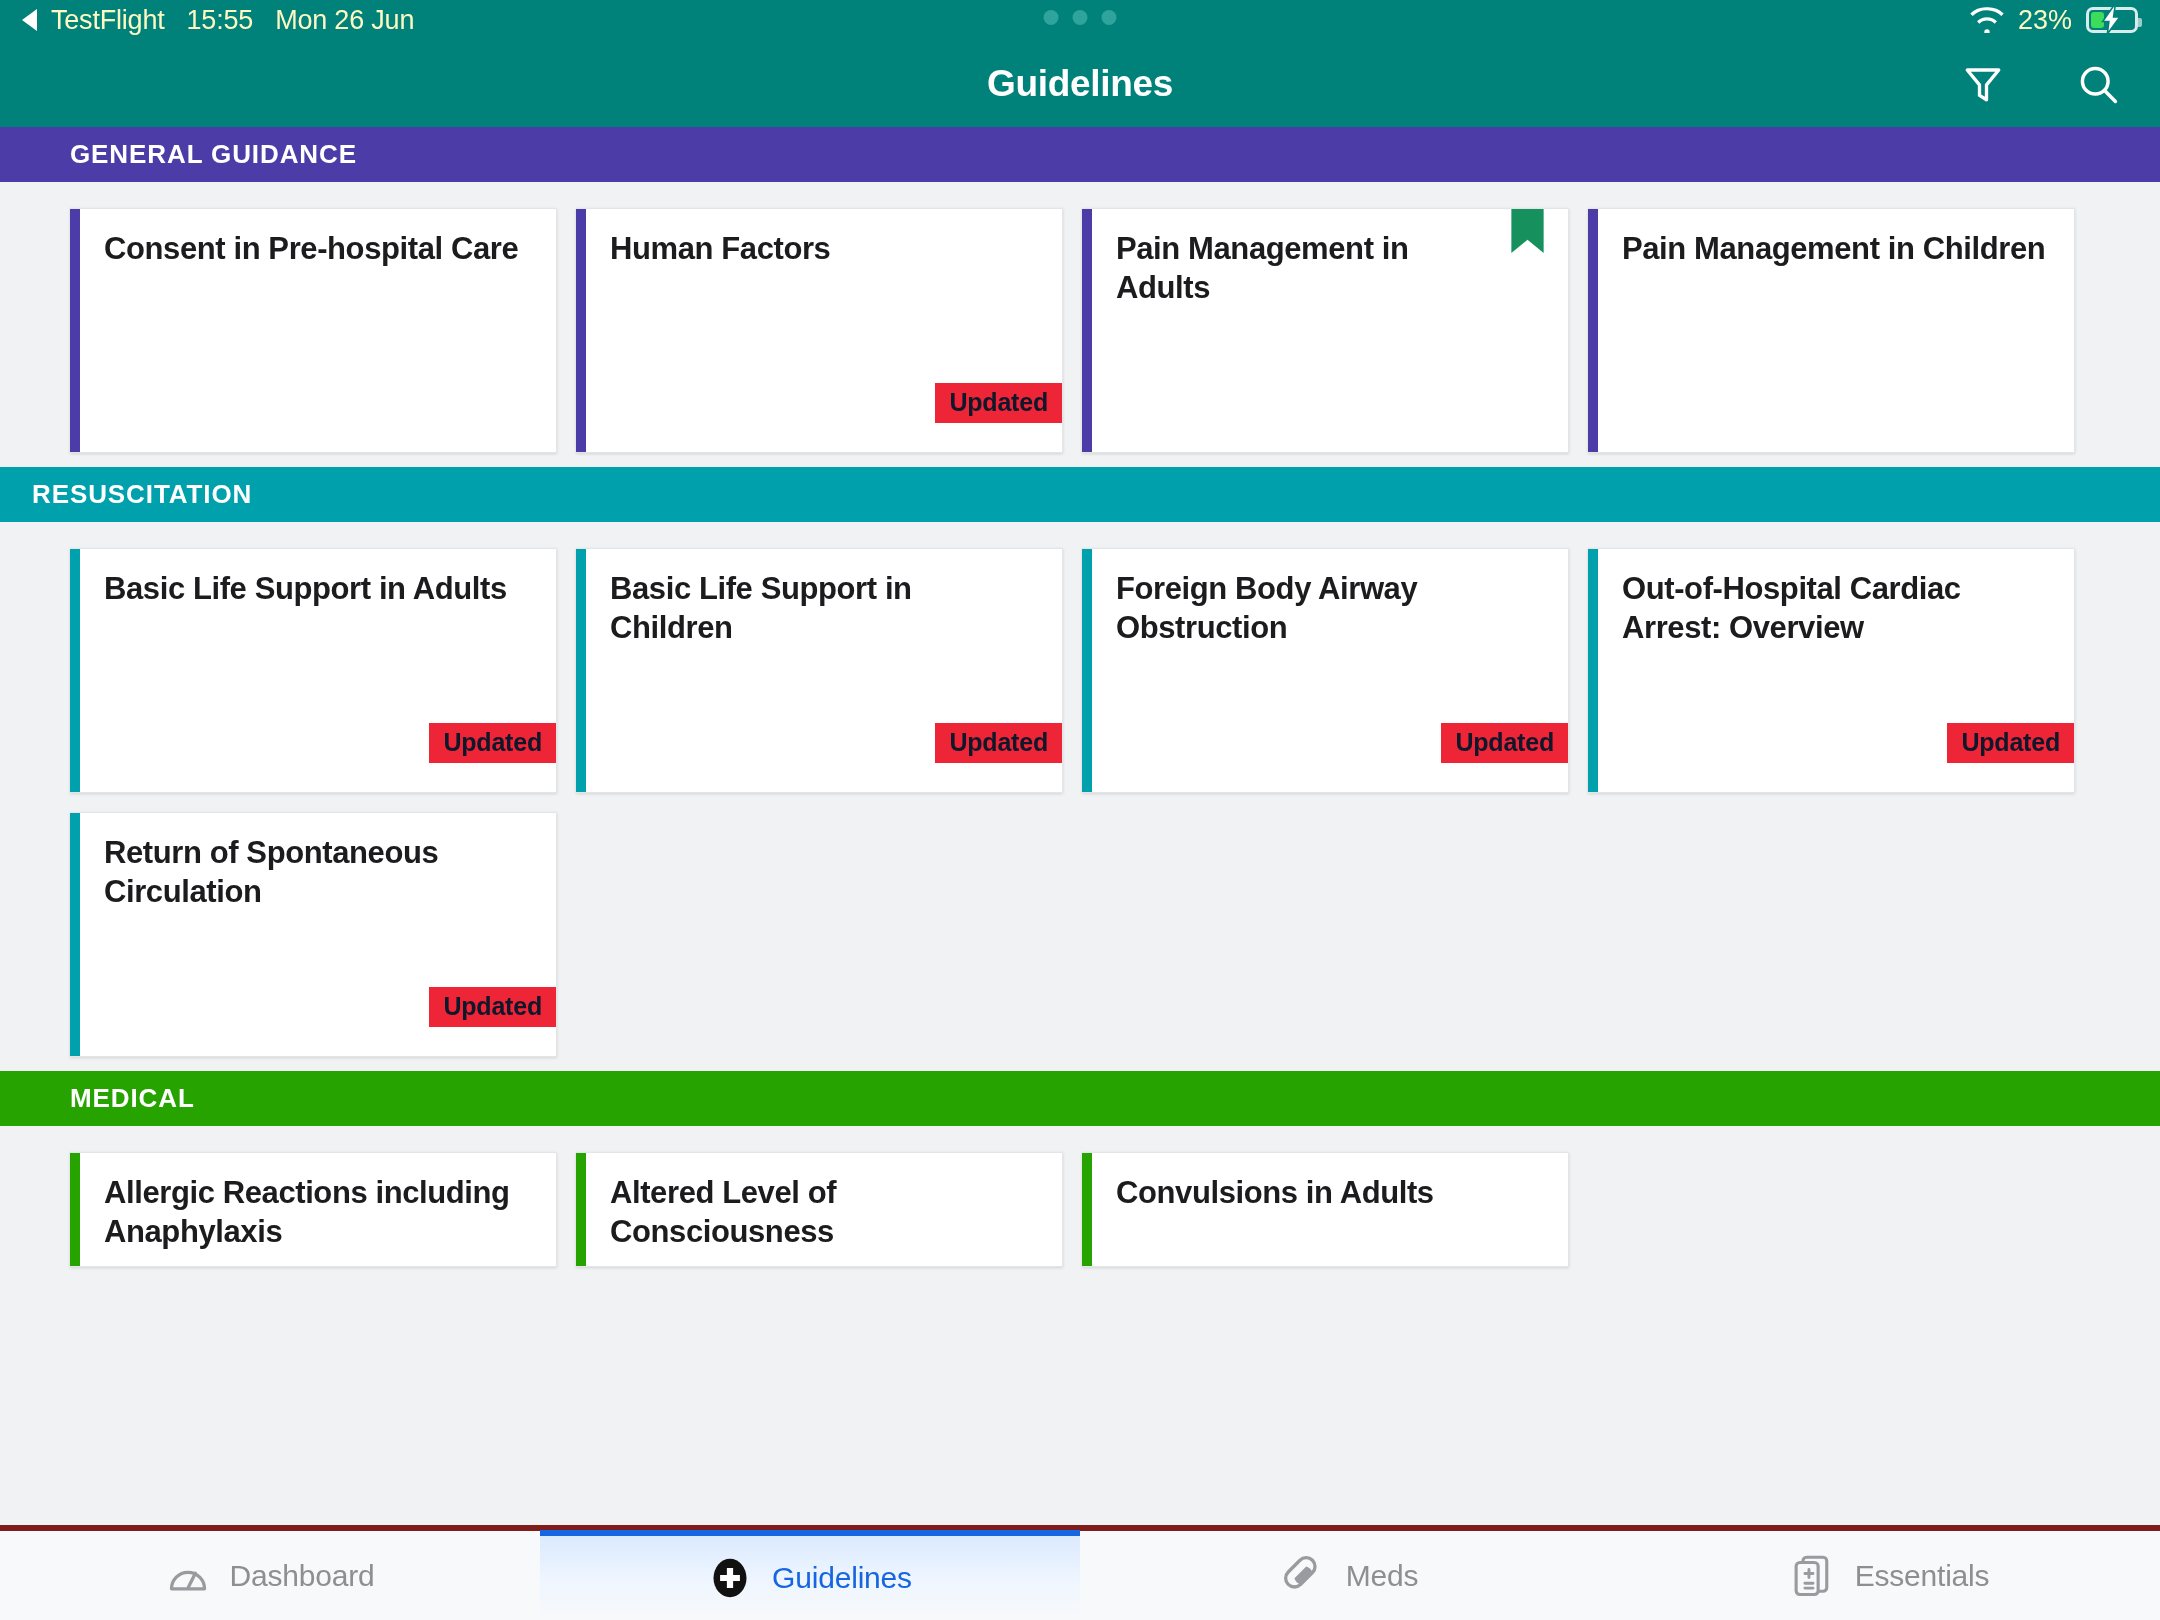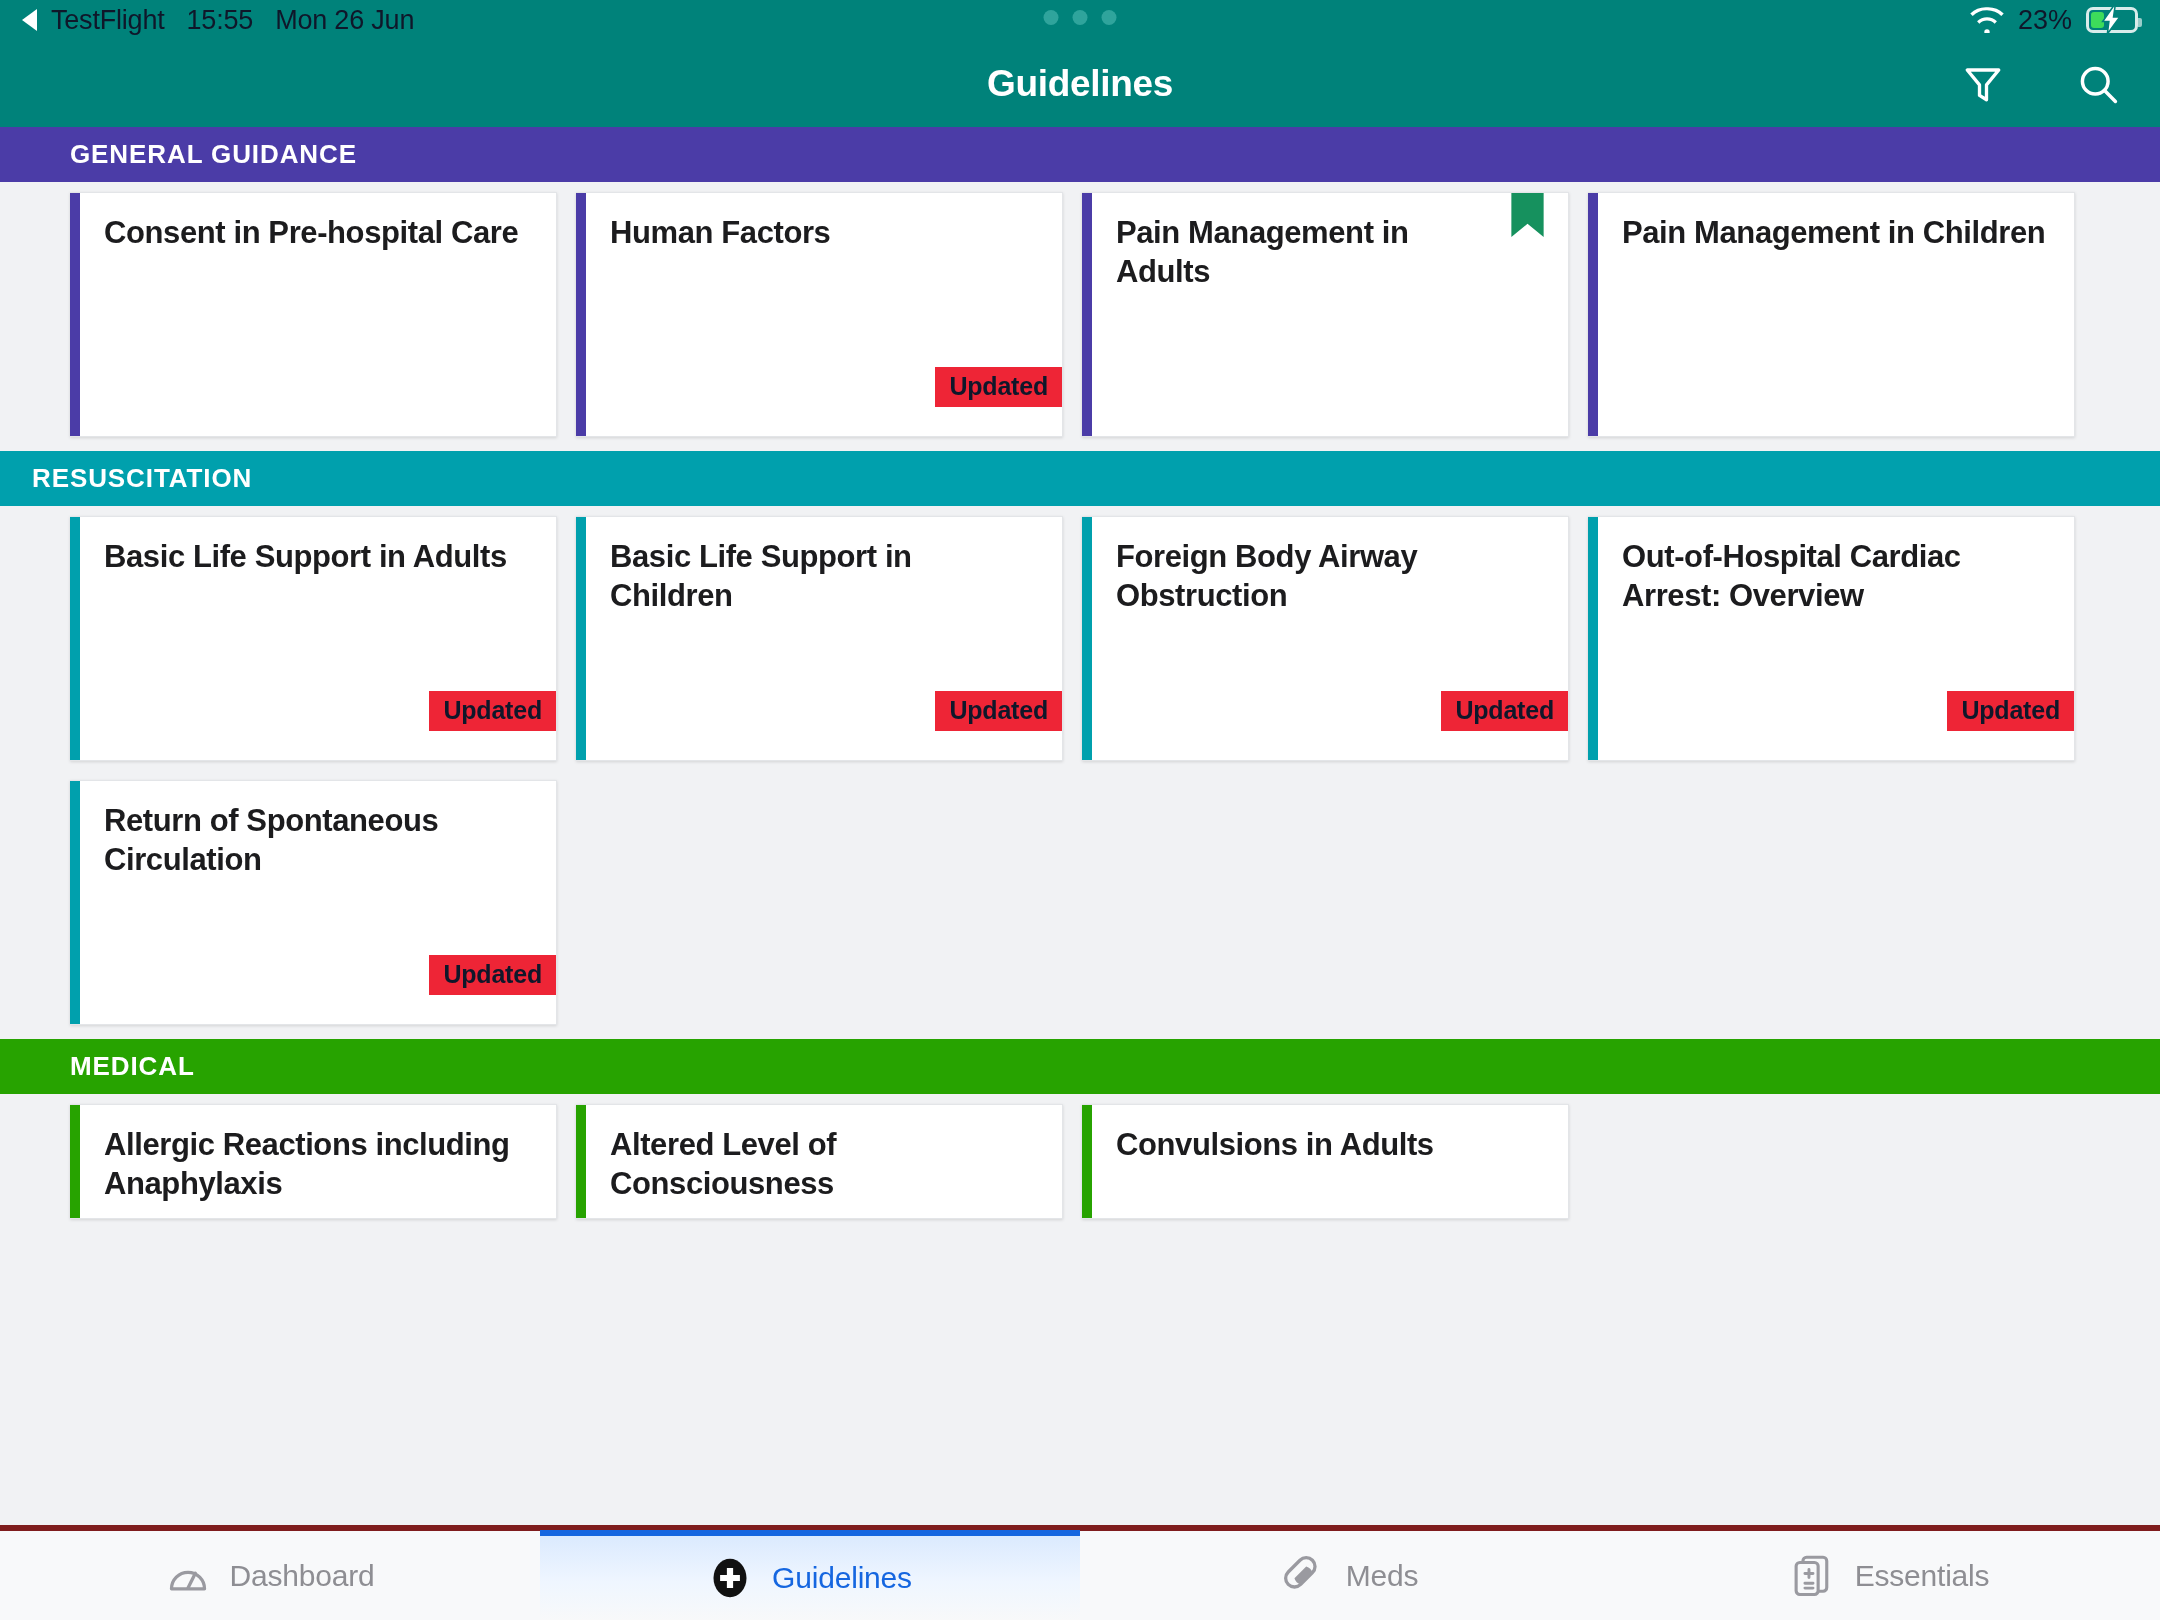--- a/index.html
+++ b/index.html
@@ -12,21 +12,21 @@
     background: #f1f2f4;
   }
 
   
   .status-bar {
     height: 40px;
     background: #00827a;
     display: flex;
     align-items: center;
     padding: 16px 22px;
-    color: #0f172a;
+    color: #fef9c3;
     position: relative;
   }
   .status-left {
     display: flex;
     align-items: center;
     gap: 22px;
     font-size: 27px;
     font-weight: 500;
     letter-spacing: -0.2px;
   }
@@ -137,21 +137,21 @@
     font-weight: bold;
     letter-spacing: 0.9px;
   }
   .section-header.general { background: #4b3ca7; }
   .section-header.resus   { background: #00a0ad; padding-left: 32px; }
   .section-header.medical { background: #27a300; }
 
   .card-grid {
     display: flex;
     flex-wrap: wrap;
-    padding: 10px 60px 14px 70px;
+    padding: 26px 60px 14px 70px;
     gap: 19px;
   }
 
   .card {
     width: 487px;
     height: 245px;
     background: #ffffff;
     border: 1px solid #e3e5e8;
     border-left: none;
     box-shadow: 0 1px 3px rgba(0,0,0,0.13);

